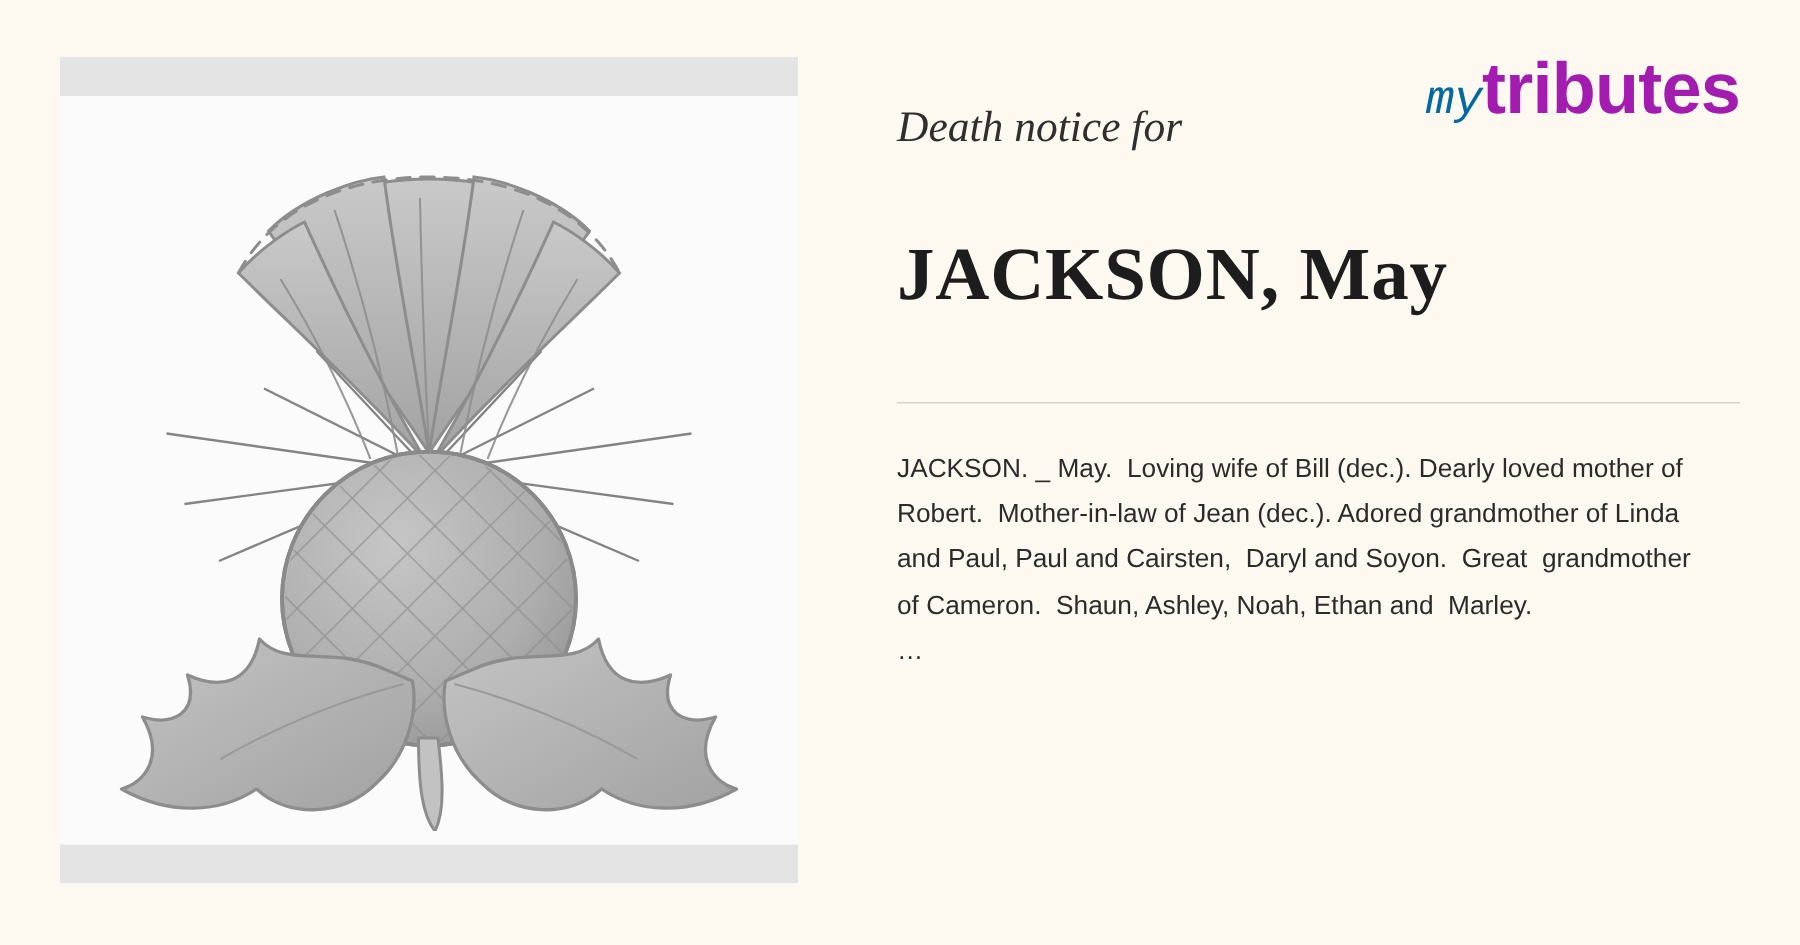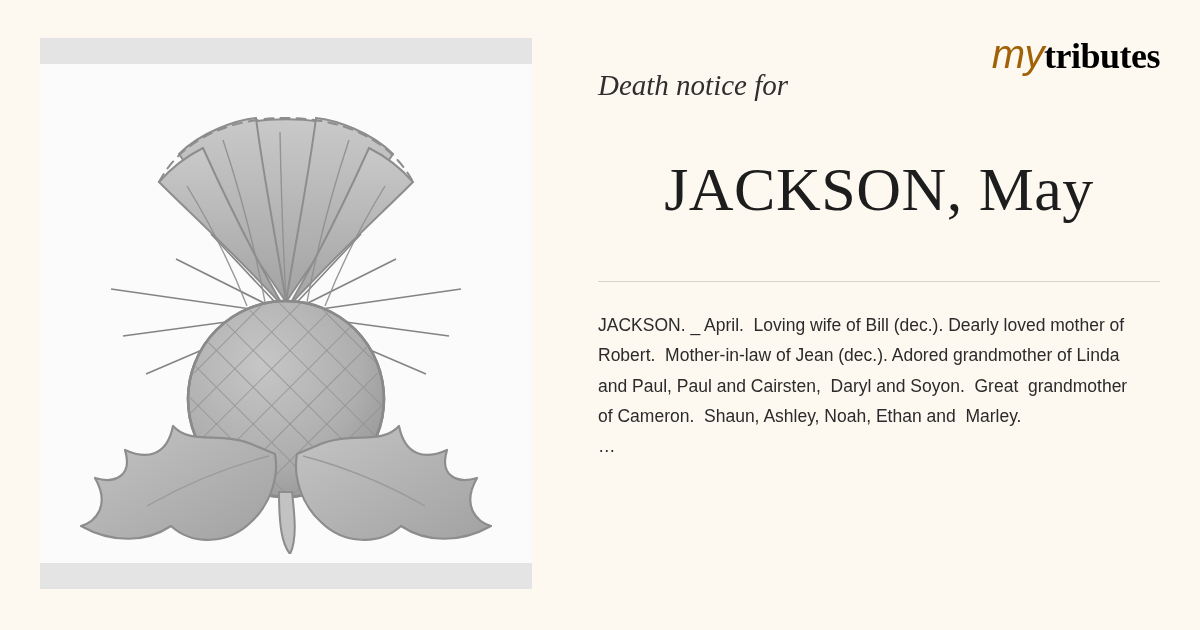--- a/index.html
+++ b/index.html
@@ -73,51 +73,50 @@
   }
   .brand {
     position: absolute;
     right: 40px;
     top: 32px;
     font-size: 36px;
     letter-spacing: -0.5px;
     white-space: nowrap;
   }
   .brand .brand-my {
-    color: #a16207;
+    color: #0369a1;
     font-style: italic;
+    font-family: Liberation Mono, monospace;
+    font-size: 32px;
+  }
+  .brand .brand-tributes {
+    color: #a21caf;
+    font-weight: bold;
     font-family: Liberation Sans, sans-serif;
-    font-size: 40px;
-  }
-  .brand .brand-tributes {
-    color: #000000;
-    font-weight: bold;
-    font-family: Liberation Serif, serif;
-    font-size: 36px;
+    font-size: 48px;
   }
   .eyebrow {
     margin: 0;
     padding-top: 68px;
     font-family: "Liberation Serif", serif;
     font-style: italic;
     font-size: 29px;
     color: #2f2f2f;
     font-weight: normal;
     line-height: 1.2;
   }
   .headline {
     margin: 0;
     padding-top: 52px;
     font-family: "Liberation Serif", serif;
-    font-size: 62px;
+    font-size: 50px;
     color: #1d1d1d;
-    font-weight: normal;
+    font-weight: bold;
     line-height: 1.1;
     letter-spacing: 0.5px;
-    text-align: center;
   }
   .divider {
     margin-top: 58px;
     width: 562px;
     height: 1px;
     background: #d9d4ca;
   }
   .notice-body {
     margin: 0;
     padding-top: 28px;
@@ -221,17 +220,17 @@
     <div class="brand">
       <span class="brand-my">my</span><span class="brand-tributes">tributes</span>
     </div>
 
     <p class="eyebrow">Death notice for</p>
 
     <h1 class="headline">JACKSON, May</h1>
 
     <div class="divider"></div>
 
-    <p class="notice-body">JACKSON. _ April.  Loving wife of Bill (dec.). Dearly loved mother of Robert.  Mother-in-law of Jean (dec.). Adored grandmother of Linda  and Paul, Paul and Cairsten,  Daryl and Soyon.  Great  grandmother of Cameron.  Shaun, Ashley, Noah, Ethan and  Marley.</p>
+    <p class="notice-body">JACKSON. _ May.  Loving wife of Bill (dec.). Dearly loved mother of Robert.  Mother-in-law of Jean (dec.). Adored grandmother of Linda  and Paul, Paul and Cairsten,  Daryl and Soyon.  Great  grandmother of Cameron.  Shaun, Ashley, Noah, Ethan and  Marley.</p>
     <div class="ellipsis">…</div>
   </div>
 
 </div>
 
 </body></html>

